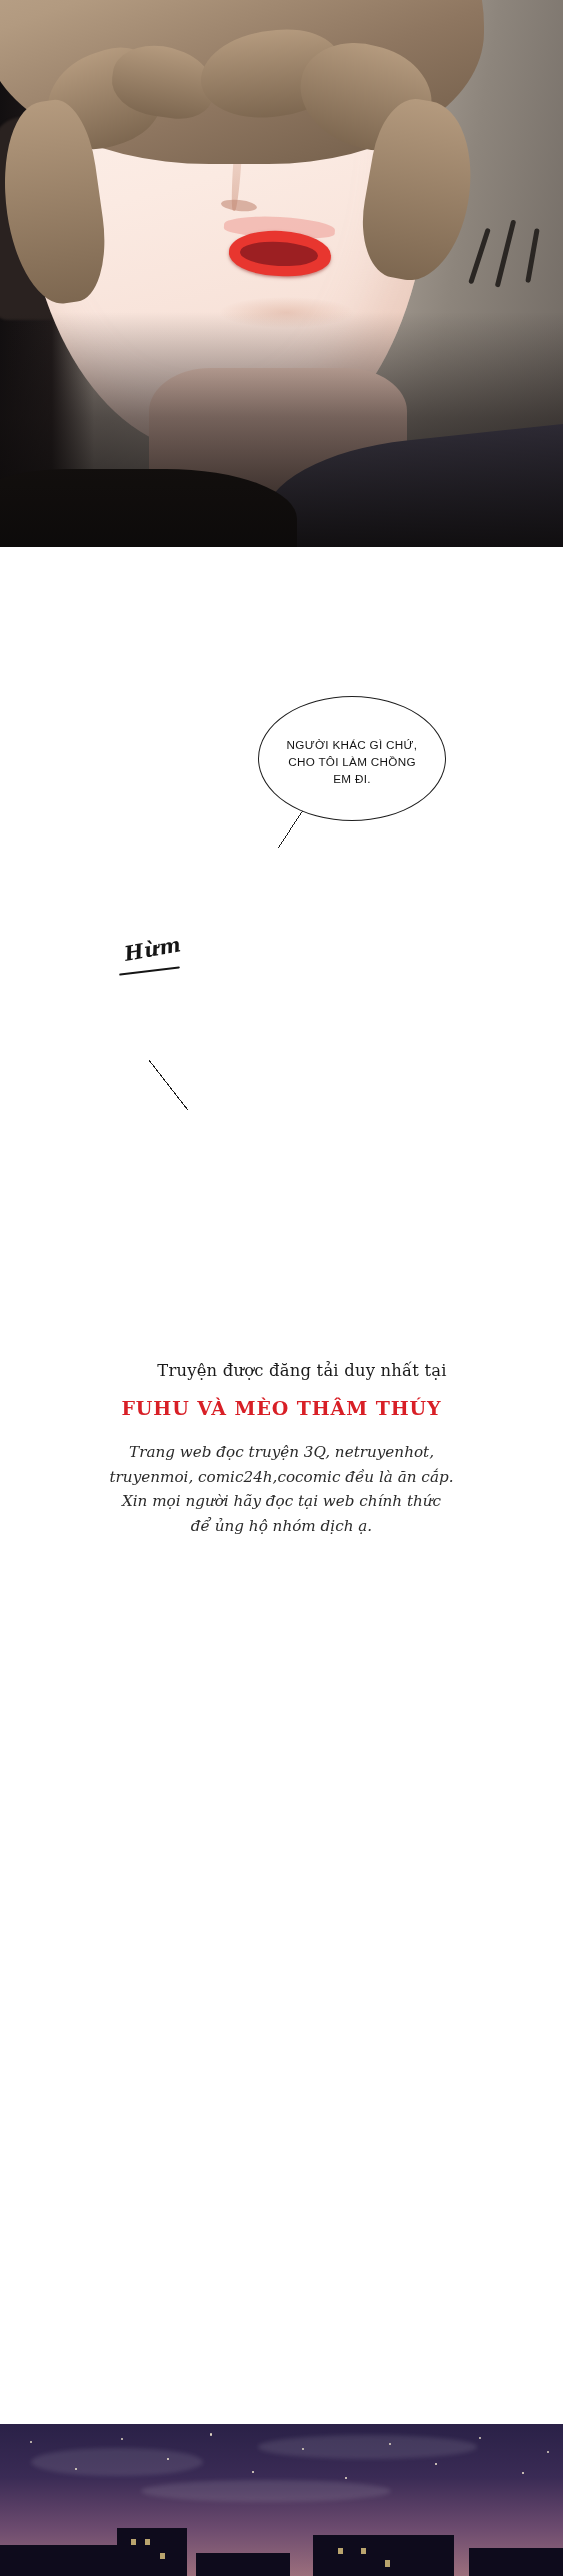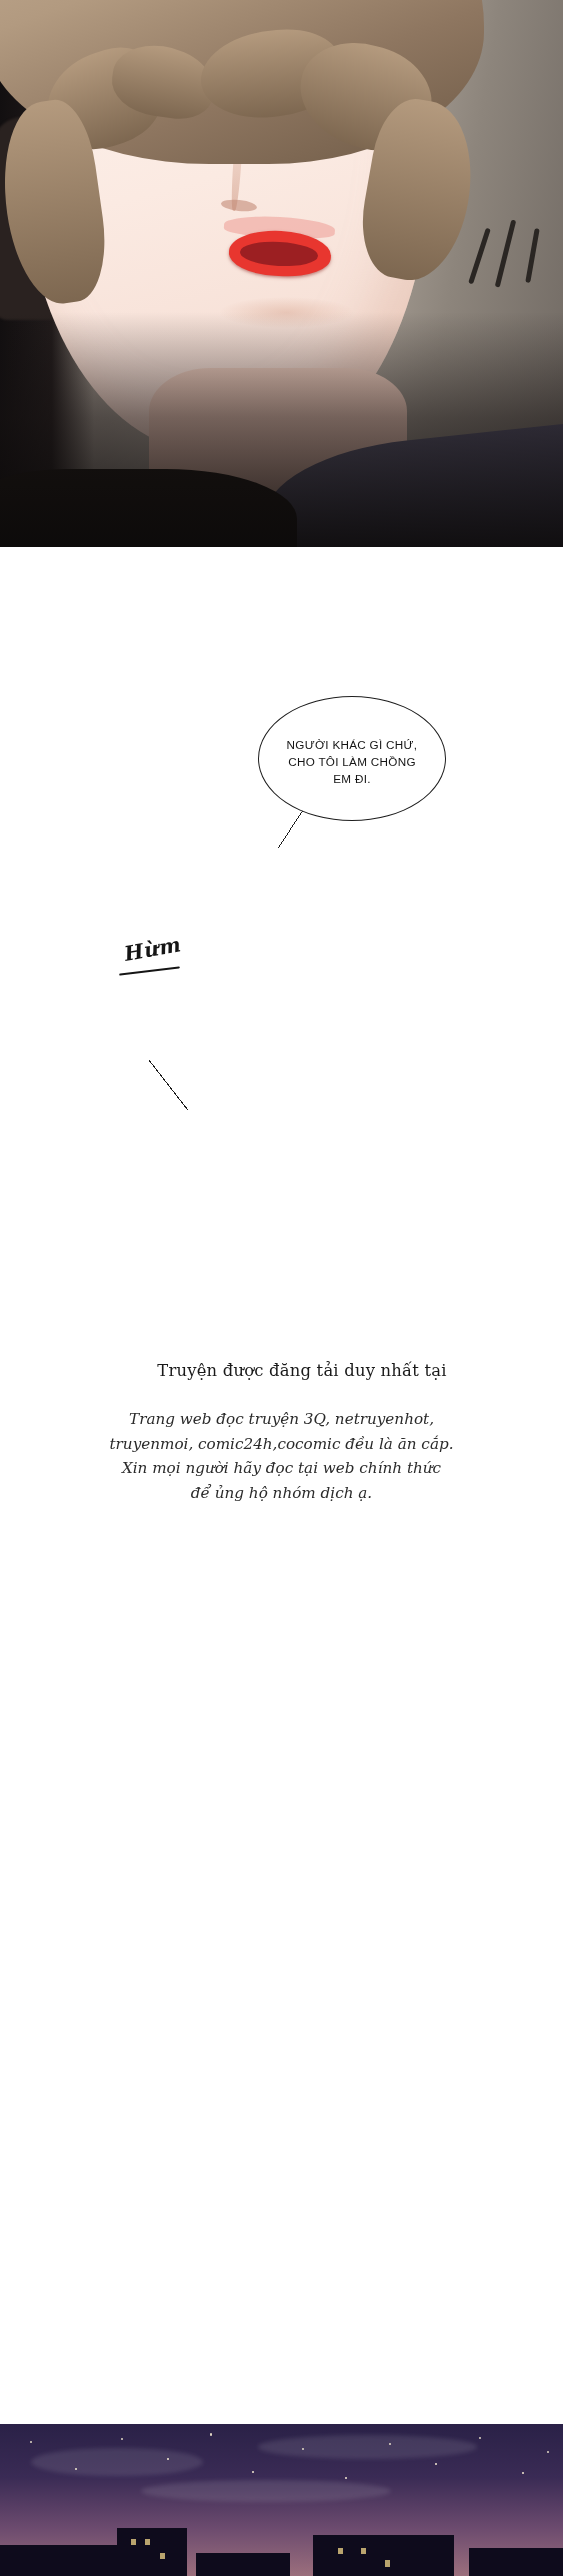--- a/index.html
+++ b/index.html
@@ -333,21 +333,21 @@
   }
   .credit-group {
     margin-top: 17px;
     font-family: "DejaVu Serif", serif;
     font-weight: 700;
     font-size: 19px;
     letter-spacing: 0.9px;
     color: #d81f26;
   }
   .credit-body {
-    margin-top: 27px;
+    margin-top: 21px;
     font-family: "DejaVu Serif", serif;
     font-style: italic;
     font-size: 15.2px;
     line-height: 1.62;
     color: #2a2a2a;
     white-space: pre-line;
   }
 
   
   .panel-night {
@@ -462,20 +462,21 @@
 EM ĐI.</div>
   </div>
 
   <div class="sfx">Hừm</div>
   <div class="sfx-underline"></div>
 
   <div class="tail-2-outline"></div>
 
   <div class="credits">
     <div class="credit-line-1">Truyện được đăng tải duy nhất tại</div>
+    <div class="credit-group">FUHU VÀ MÈO THÂM THÚY</div>
     <div class="credit-body">Trang web đọc truyện 3Q, netruyenhot,
 truyenmoi, comic24h,cocomic đều là ăn cắp.
 Xin mọi người hãy đọc tại web chính thức
 để ủng hộ nhóm dịch ạ.</div>
   </div>
 
   <div class="panel-night">
     <div class="sky"></div>
 
     <div class="cloud" style="left:31px;  top:23.5px;  width:172px; height:28px;"></div>

